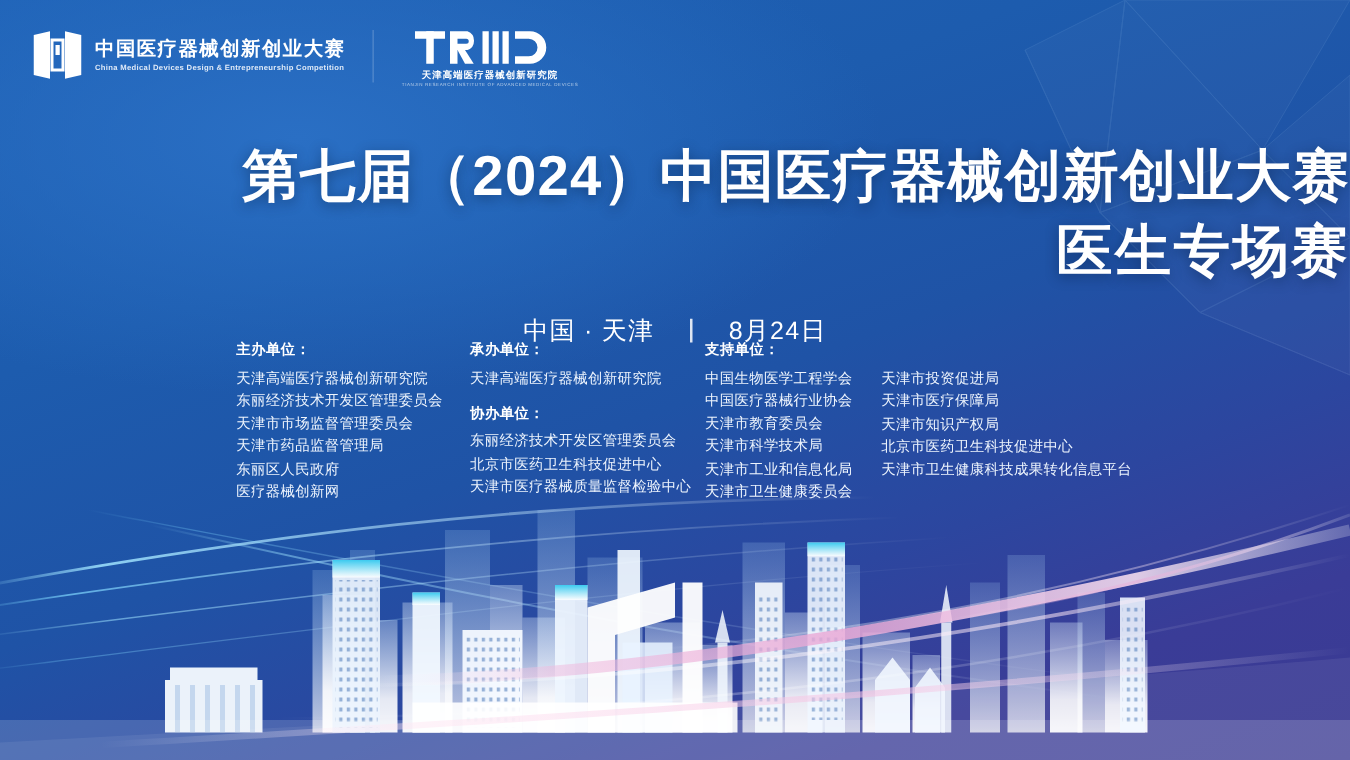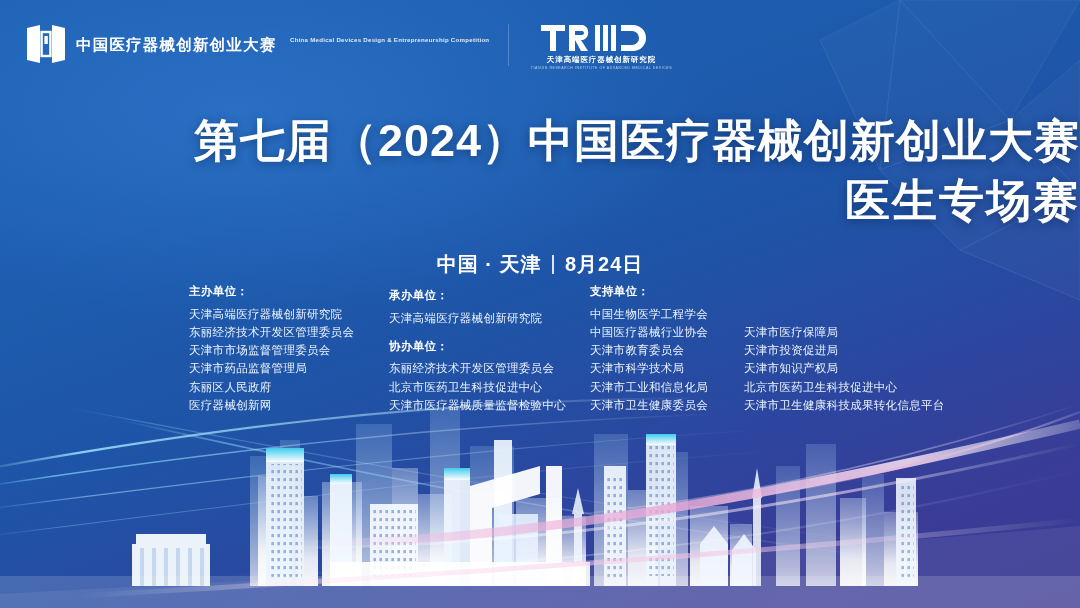--- a/index.html
+++ b/index.html
@@ -34,21 +34,21 @@
   .swoosh { position:absolute; inset:0; pointer-events:none; }
   .swoosh svg { width:100%; height:100%; display:block; }
 
   
   .logobar {
     position:absolute; top:22px; left:24px;
     display:flex; align-items:flex-start; gap:22px; z-index:20;
   }
   .logo-a { display:flex; align-items:center; gap:8px; }
   .door-icon { width:44px; height:44px; flex:0 0 44px; }
-  .logo-a-text { display:flex; flex-direction:row; gap:14px; padding-top:2px; }
+  .logo-a-text { display:flex; flex-direction:column; gap:4px; padding-top:2px; }
   .logo-a-cn {
     color:#fff; font-size:15.5px; font-weight:700;
     letter-spacing:1.2px; line-height:1; white-space:nowrap;
   }
   .logo-a-en {
     color:#dfeaf8; font-size:6px; font-weight:700;
     letter-spacing:.25px; line-height:1; white-space:nowrap;
     transform:scaleX(1.02); transform-origin:left center;
   }
   .logo-divider { width:1px; height:42px; background:rgba(255,255,255,.22); margin-top:2px; }
@@ -69,30 +69,30 @@
     color:#ffffff; font-size:45px; font-weight:700;
     letter-spacing:1px; line-height:1.28; white-space:nowrap;
     text-shadow:0 2px 10px rgba(6,26,60,.45);
   }
   .title-sub {
     color:#ffffff; font-size:45px; font-weight:700;
     letter-spacing:2px; line-height:1.28; margin-top:2px;
     text-shadow:0 2px 10px rgba(6,26,60,.45);
   }
   .meta {
-    margin-top:22px; color:#ffffff; font-size:20px; font-weight:700;
+    margin-top:22px; color:#ffffff; font-size:20px; font-weight:400;
     letter-spacing:1px; display:flex; justify-content:center;
-    align-items:center; gap:11px;
+    align-items:center; gap:29px;
   }
   .meta-bar { width:1.5px; height:19px; background:#ffffff; opacity:.85; display:inline-block; }
 
   
   .orgs {
-    position:absolute; top:286px; left:189px; z-index:20;
-    display:flex; align-items:flex-end; gap:17px;
+    position:absolute; top:275px; left:189px; z-index:20;
+    display:flex; align-items:flex-start; gap:4px;
   }
   .orgcol { display:flex; flex-direction:column; }
   .col1 { width:183px; }
   .col2 { width:184px; }
   .col3 { width:137px; }
   .col4 { width:210px; }
   .org-head {
     color:#ffffff; font-size:11.5px; font-weight:700;
     letter-spacing:.4px; line-height:1; margin-bottom:7px; white-space:nowrap;
   }
@@ -388,22 +388,22 @@
       <div class="org-head">支持单位：</div>
       <div class="org-item">中国生物医学工程学会</div>
       <div class="org-item">中国医疗器械行业协会</div>
       <div class="org-item">天津市教育委员会</div>
       <div class="org-item">天津市科学技术局</div>
       <div class="org-item">天津市工业和信息化局</div>
       <div class="org-item">天津市卫生健康委员会</div>
     </div>
 
     <div class="orgcol col4">
+      <div class="org-item">天津市投资促进局</div>
       <div class="org-item">天津市医疗保障局</div>
-      <div class="org-item">天津市投资促进局</div>
       <div class="org-item">天津市知识产权局</div>
       <div class="org-item">北京市医药卫生科技促进中心</div>
       <div class="org-item">天津市卫生健康科技成果转化信息平台</div>
     </div>
 
   </div>
 
 </div>
 
 </body></html>

